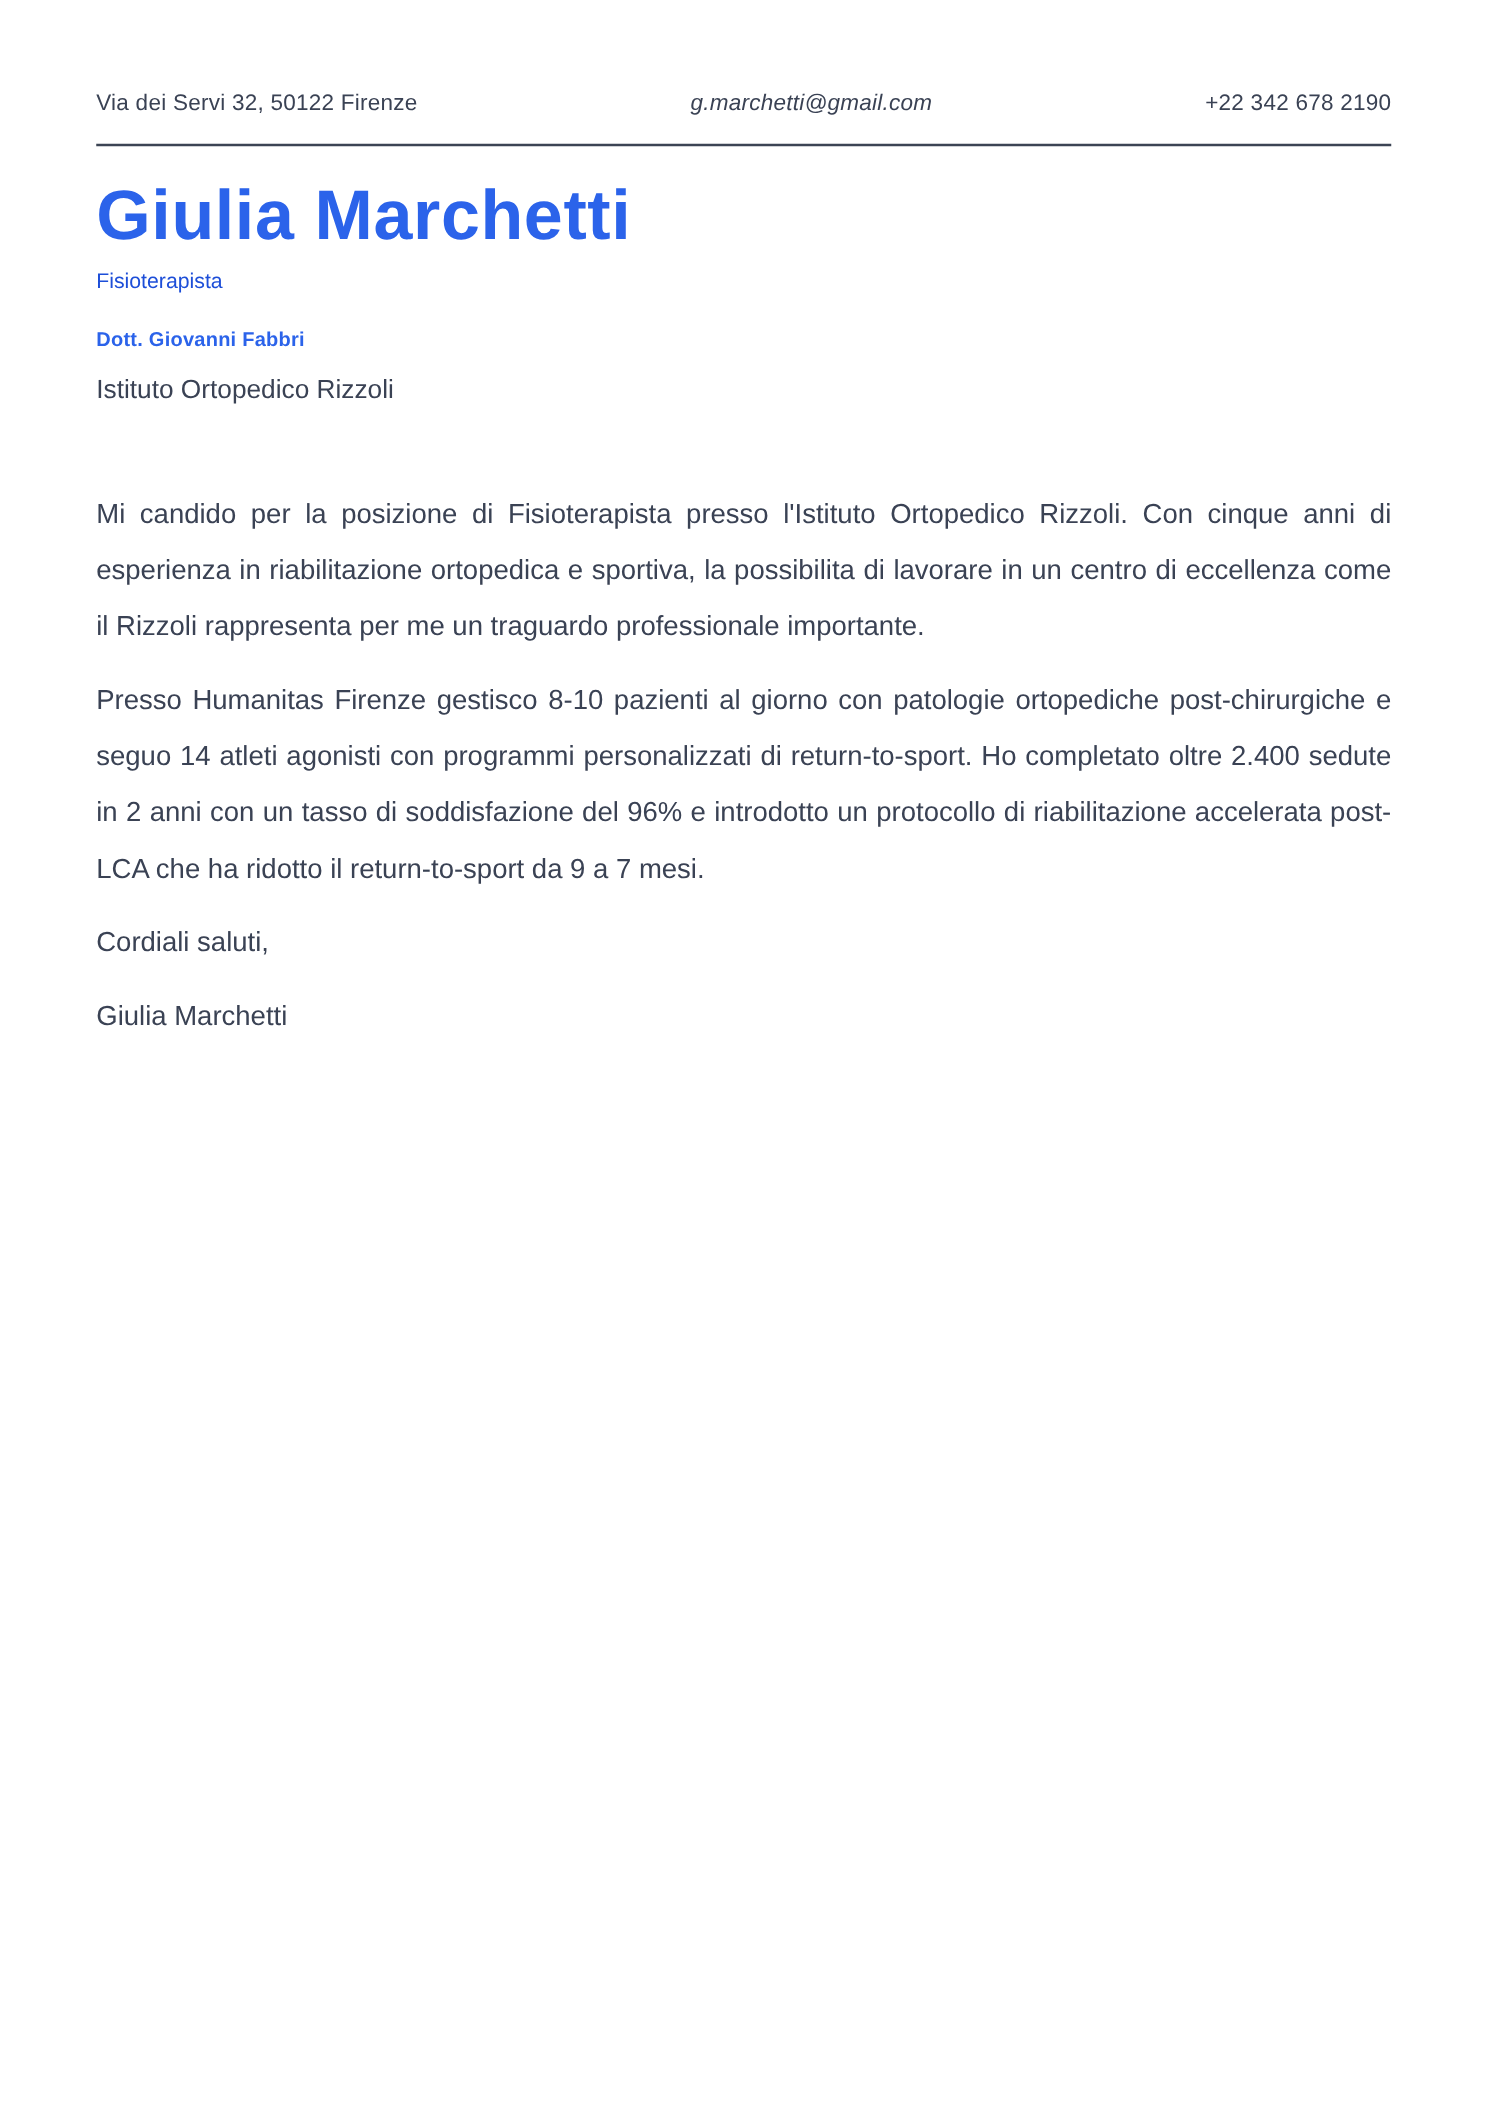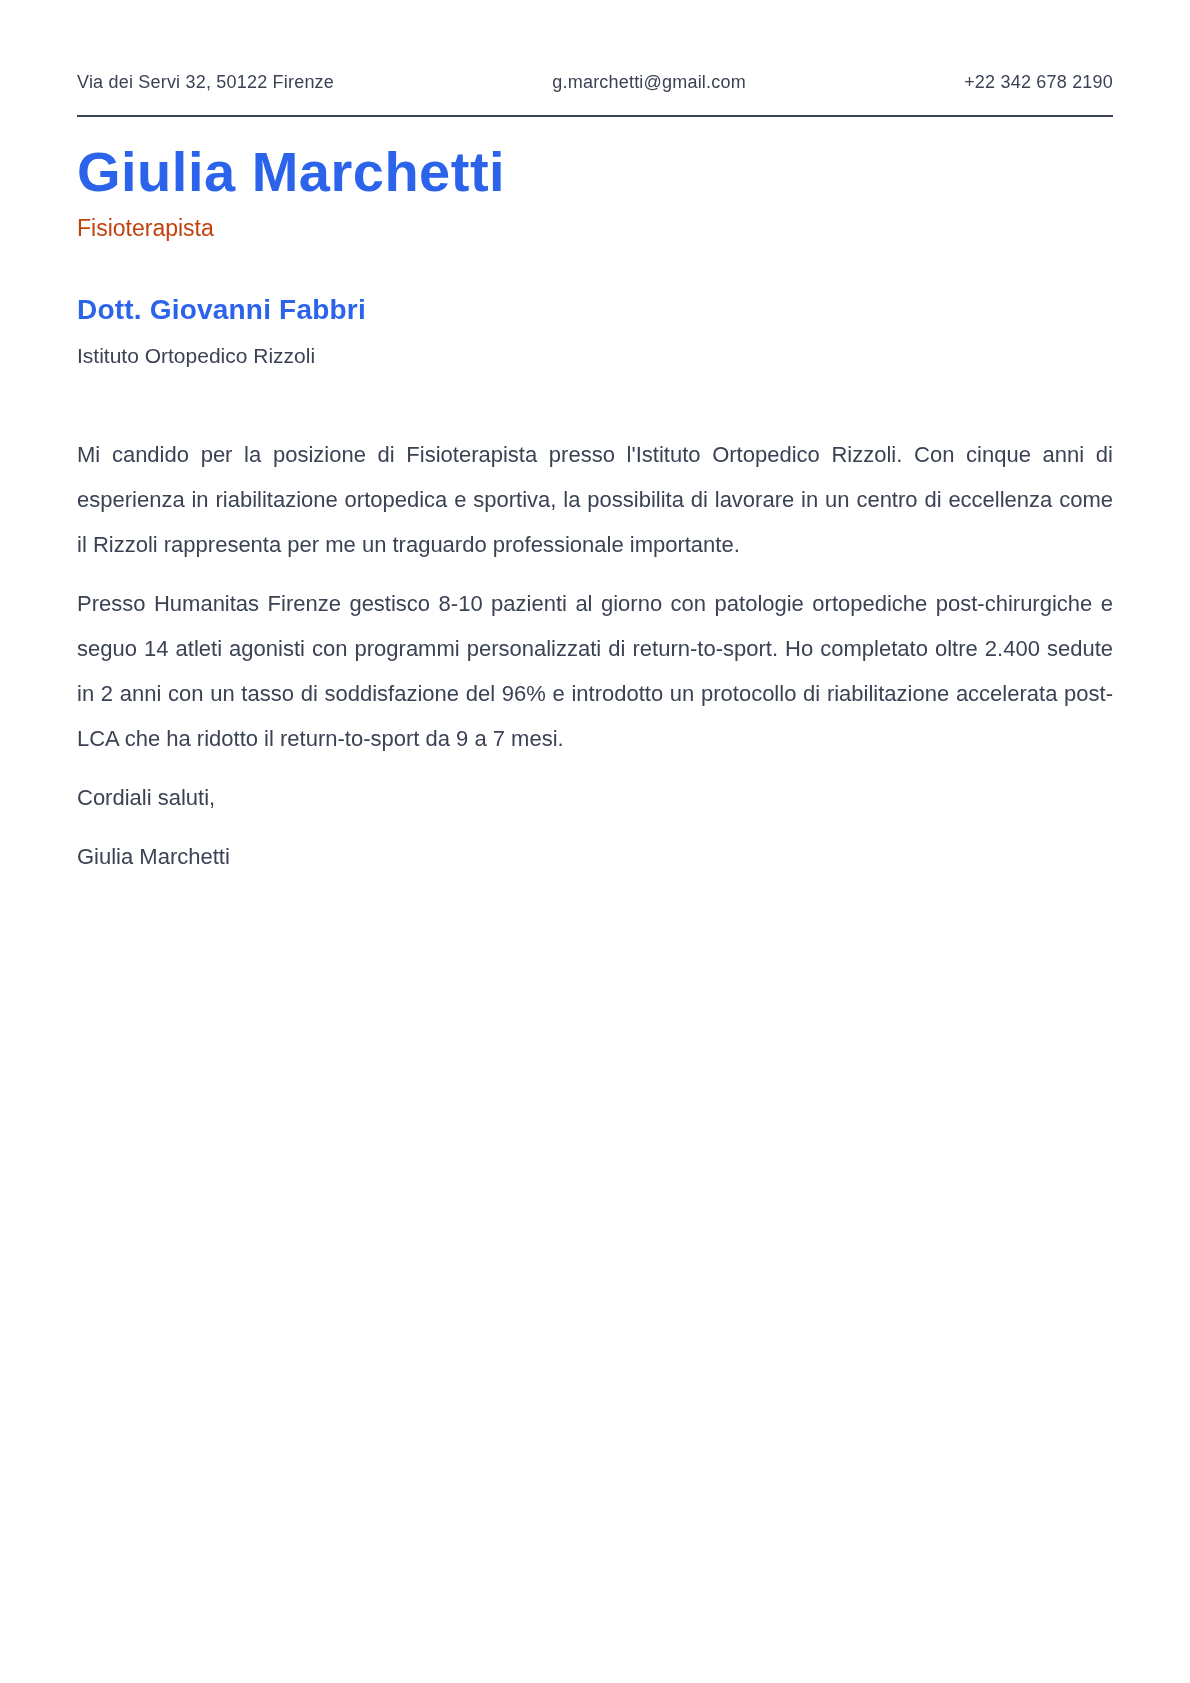--- a/index.html
+++ b/index.html
@@ -21,49 +21,50 @@
     display: flex;
     justify-content: space-between;
     align-items: baseline;
     font-size: 18px;
     letter-spacing: 0.2px;
     color: #3a4254;
   }
   .contact-row .center {
     flex: 1;
     text-align: center;
+    font-style: italic;
   }
   .contact-row .left, .contact-row .right {
     white-space: nowrap;
   }
   .header-rule {
     border: none;
     border-top: 2px solid #3c4454;
     margin: 22px 0 0 0;
   }
   .name-title {
     color: #2b63ea;
     font-size: 56px;
     font-weight: bold;
     letter-spacing: 0.5px;
     margin: 24px 0 0 0;
     line-height: 1.1;
   }
   .role-subtitle {
-    font-size: 23px;
+    font-size: 17px;
     margin-top: 12px;
-    color: #c2410c;
+    color: #1d4ed8;
   }
   .letter-date {
     margin-top: 74px;
     font-size: 21px;
   }
   .recipient-name {
-    margin-top: 52px;
-    font-size: 28px;
+    margin-top: 29px;
+    font-size: 16px;
     font-weight: bold;
     color: #2b63ea;
     letter-spacing: 0.2px;
   }
   .recipient-org {
     margin-top: 18px;
     font-size: 21px;
   }
   .letter-body {
     margin-top: 64px;

